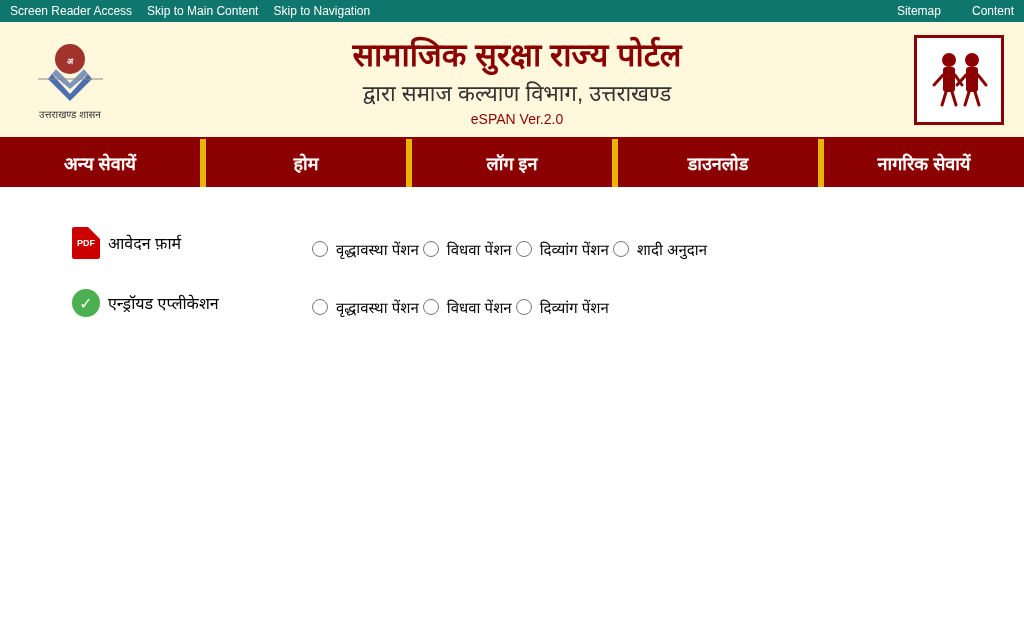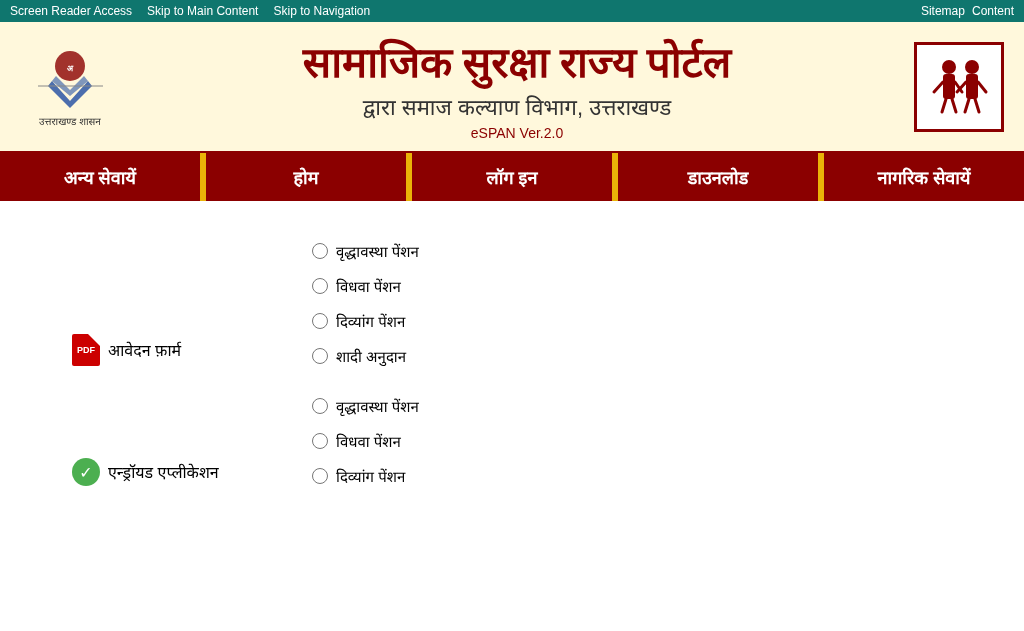--- a/index.html
+++ b/index.html
@@ -9,21 +9,21 @@
     .top-bar {
       background-color: #0f766e;
       color: #fff;
       font-size: 12px;
       padding: 4px 10px;
       display: flex;
       justify-content: space-between;
       align-items: center;
     }
     .top-bar-left { display: flex; gap: 15px; }
-    .top-bar-right { display: flex; gap: 7px; }
+    .top-bar-right { display: flex; gap: 31px; }
     .top-bar a, .top-bar span {
       color: #fff;
       text-decoration: none;
       cursor: pointer;
     }
 
     
     .header {
       background-color: #FFF8DC;
       display: flex;
@@ -42,24 +42,24 @@
       font-size: 10px;
       color: #333;
       text-align: left;
       margin-top: 3px;
     }
     .header-center {
       flex: 1;
       text-align: center;
     }
     .header-title {
-      font-size: 42px;
+      font-size: 32px;
       color: #8B0000;
       font-weight: bold;
-      font-family: Liberation Serif, serif;
+      font-family: Liberation Sans, sans-serif;
     }
     .header-subtitle {
       font-size: 22px;
       color: #333;
       margin-top: 2px;
     }
     .header-version {
       font-size: 14px;
       color: #8B0000;
       margin-top: 4px;
@@ -148,22 +148,22 @@
       justify-content: center;
       flex-shrink: 0;
     }
     .android-icon-inner {
       color: #fff;
       font-size: 16px;
     }
 
     .radio-options {
       display: flex;
-      flex-direction: column;
-      gap: 15px;
+      flex-direction: row;
+      gap: 4px;
     }
     .radio-option {
       display: flex;
       align-items: center;
       gap: 8px;
       font-size: 15px;
       color: #000;
       cursor: pointer;
     }
     .radio-option input[type="radio"] {

